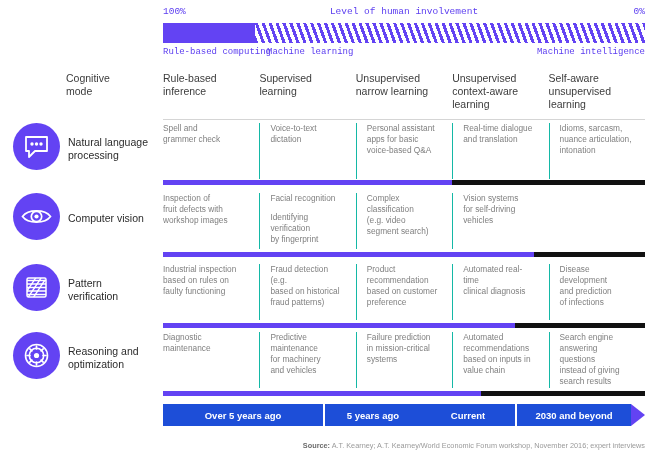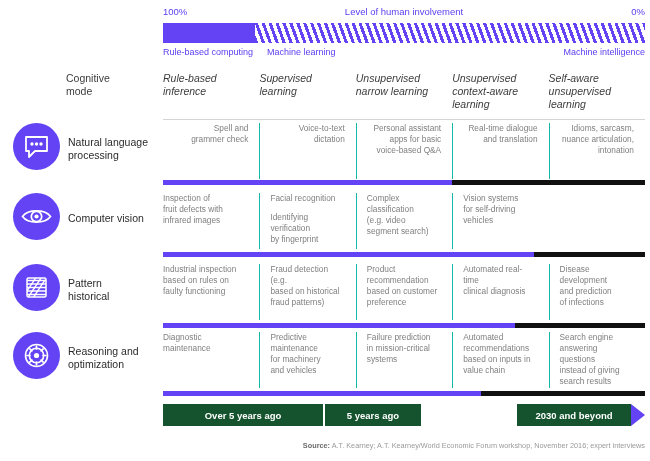--- a/index.html
+++ b/index.html
@@ -22,20 +22,21 @@
     left: 0; top: 0;
     width: 650px; height: 461px;
   }
 
   
   .scale-wrap {
     position: absolute;
     left: 163px;
     top: 6px;
     width: 482px;
+    font-family: Liberation Mono, monospace;
   }
   .scale-labels {
     position: relative;
     height: 14px;
     font-size: 9.5px;
     color: #5b3df0;
   }
   .scale-left  { position: absolute; left: 0; top: 0; }
   .scale-mid   { position: absolute; left: 0; right: 0; text-align: center; top: 0; color: #5b3df0; }
   .scale-right { position: absolute; right: 0; top: 0; }
@@ -97,21 +98,20 @@
     width: 482px;
     display: flex;
   }
   .head-cell {
     width: 96.4px;
     padding-right: 12px;
     box-sizing: border-box;
     font-size: 10.5px;
     line-height: 13px;
     color: #3c3c3c;
-    font-style: italic;
   }
   .head-rule {
     position: absolute;
     left: 163px;
     top: 119px;
     width: 482px;
     height: 1px;
     background: #d5d5d5;
   }
 
@@ -176,21 +176,21 @@
     position: absolute;
     left: 163px;
     top: 404px;
     width: 482px;
     height: 22px;
   }
   .tl-seg {
     position: absolute;
     top: 0;
     height: 22px;
-    background: #14532d;
+    background: #1d4ed8;
     color: #ffffff;
     font-size: 9.5px;
     font-weight: bold;
     display: flex;
     align-items: center;
     justify-content: center;
     box-sizing: border-box;
   }
   .tl-arrow {
     position: absolute;
@@ -272,21 +272,21 @@
         <path d="M13 14 h21 v14 h-12 l-6 6 v-6 h-3 z" fill="none" stroke="#ffffff" stroke-width="1.8" stroke-linejoin="round"></path>
         <circle cx="19" cy="21" r="1.7" fill="#ffffff"></circle>
         <circle cx="23.5" cy="21" r="1.7" fill="#ffffff"></circle>
         <circle cx="28" cy="21" r="1.7" fill="#ffffff"></circle>
       </svg>
     </div>
     <div class="row-title" style="top:13px;">
       <span>Natural language</span><br>
       <span>processing</span>
     </div>
-    <div class="row-cells" style="top:0px;text-align:right;">
+    <div class="row-cells" style="top:0px;">
       <div class="row-cell">
           <div>
         <span class="ln">Spell and</span>
         <span class="ln">grammer check</span>
       </div>
         </div>
       <div class="row-cell">
           <div>
         <span class="ln">Voice-to-text</span>
         <span class="ln">dictation</span>
@@ -328,21 +328,21 @@
       </svg>
     </div>
     <div class="row-title" style="top:19px;">
       <span>Computer vision</span>
     </div>
     <div class="row-cells" style="top:0px;align-items:center;">
       <div class="row-cell">
           <div>
         <span class="ln">Inspection of</span>
         <span class="ln">fruit defects with</span>
-        <span class="ln">infrared images</span>
+        <span class="ln">workshop images</span>
       </div>
         </div>
       <div class="row-cell">
           <div>
         <span class="ln">Facial recognition</span>
         <span class="gap"></span>
         <span class="ln">Identifying verification</span>
         <span class="ln">by fingerprint</span>
       </div>
         </div>
@@ -389,21 +389,21 @@
             <line x1="10" y1="33" x2="24" y2="12"></line>
             <line x1="14" y1="35" x2="28" y2="14"></line>
             <line x1="18" y1="37" x2="32" y2="16"></line>
           </g>
         </g>
         <rect x="14" y="14" width="19" height="19" rx="1.5" fill="none" stroke="#ffffff" stroke-width="1.5"></rect>
       </svg>
     </div>
     <div class="row-title" style="top:13px;">
       <span>Pattern</span><br>
-      <span>historical</span>
+      <span>verification</span>
     </div>
     <div class="row-cells" style="top:0px;">
       <div class="row-cell">
           <div>
         <span class="ln">Industrial inspection</span>
         <span class="ln">based on rules on</span>
         <span class="ln">faulty functioning</span>
       </div>
         </div>
       <div class="row-cell">
@@ -505,20 +505,21 @@
     </div>
     <div class="prog" style="top:59px;">
       <div class="fill" style="width:66%;"></div>
       <div class="rest" style="width:34%;"></div>
     </div>
   </div>
 
   <div class="timeline">
     <div class="tl-seg" style="left:0px; width:160px;">Over 5 years ago</div>
     <div class="tl-seg" style="left:162px; width:96px;">5 years ago</div>
+    <div class="tl-seg" style="left:258px; width:94px;">Current</div>
     <div class="tl-seg" style="left:354px; width:114px;">2030 and beyond</div>
     <div class="tl-arrow"></div>
   </div>
 
   <div class="source">
     <b>Source:</b><span> A.T. Kearney; A.T. Kearney/World Economic Forum workshop, November 2016; expert interviews</span>
   </div>
 
 </div>
 

